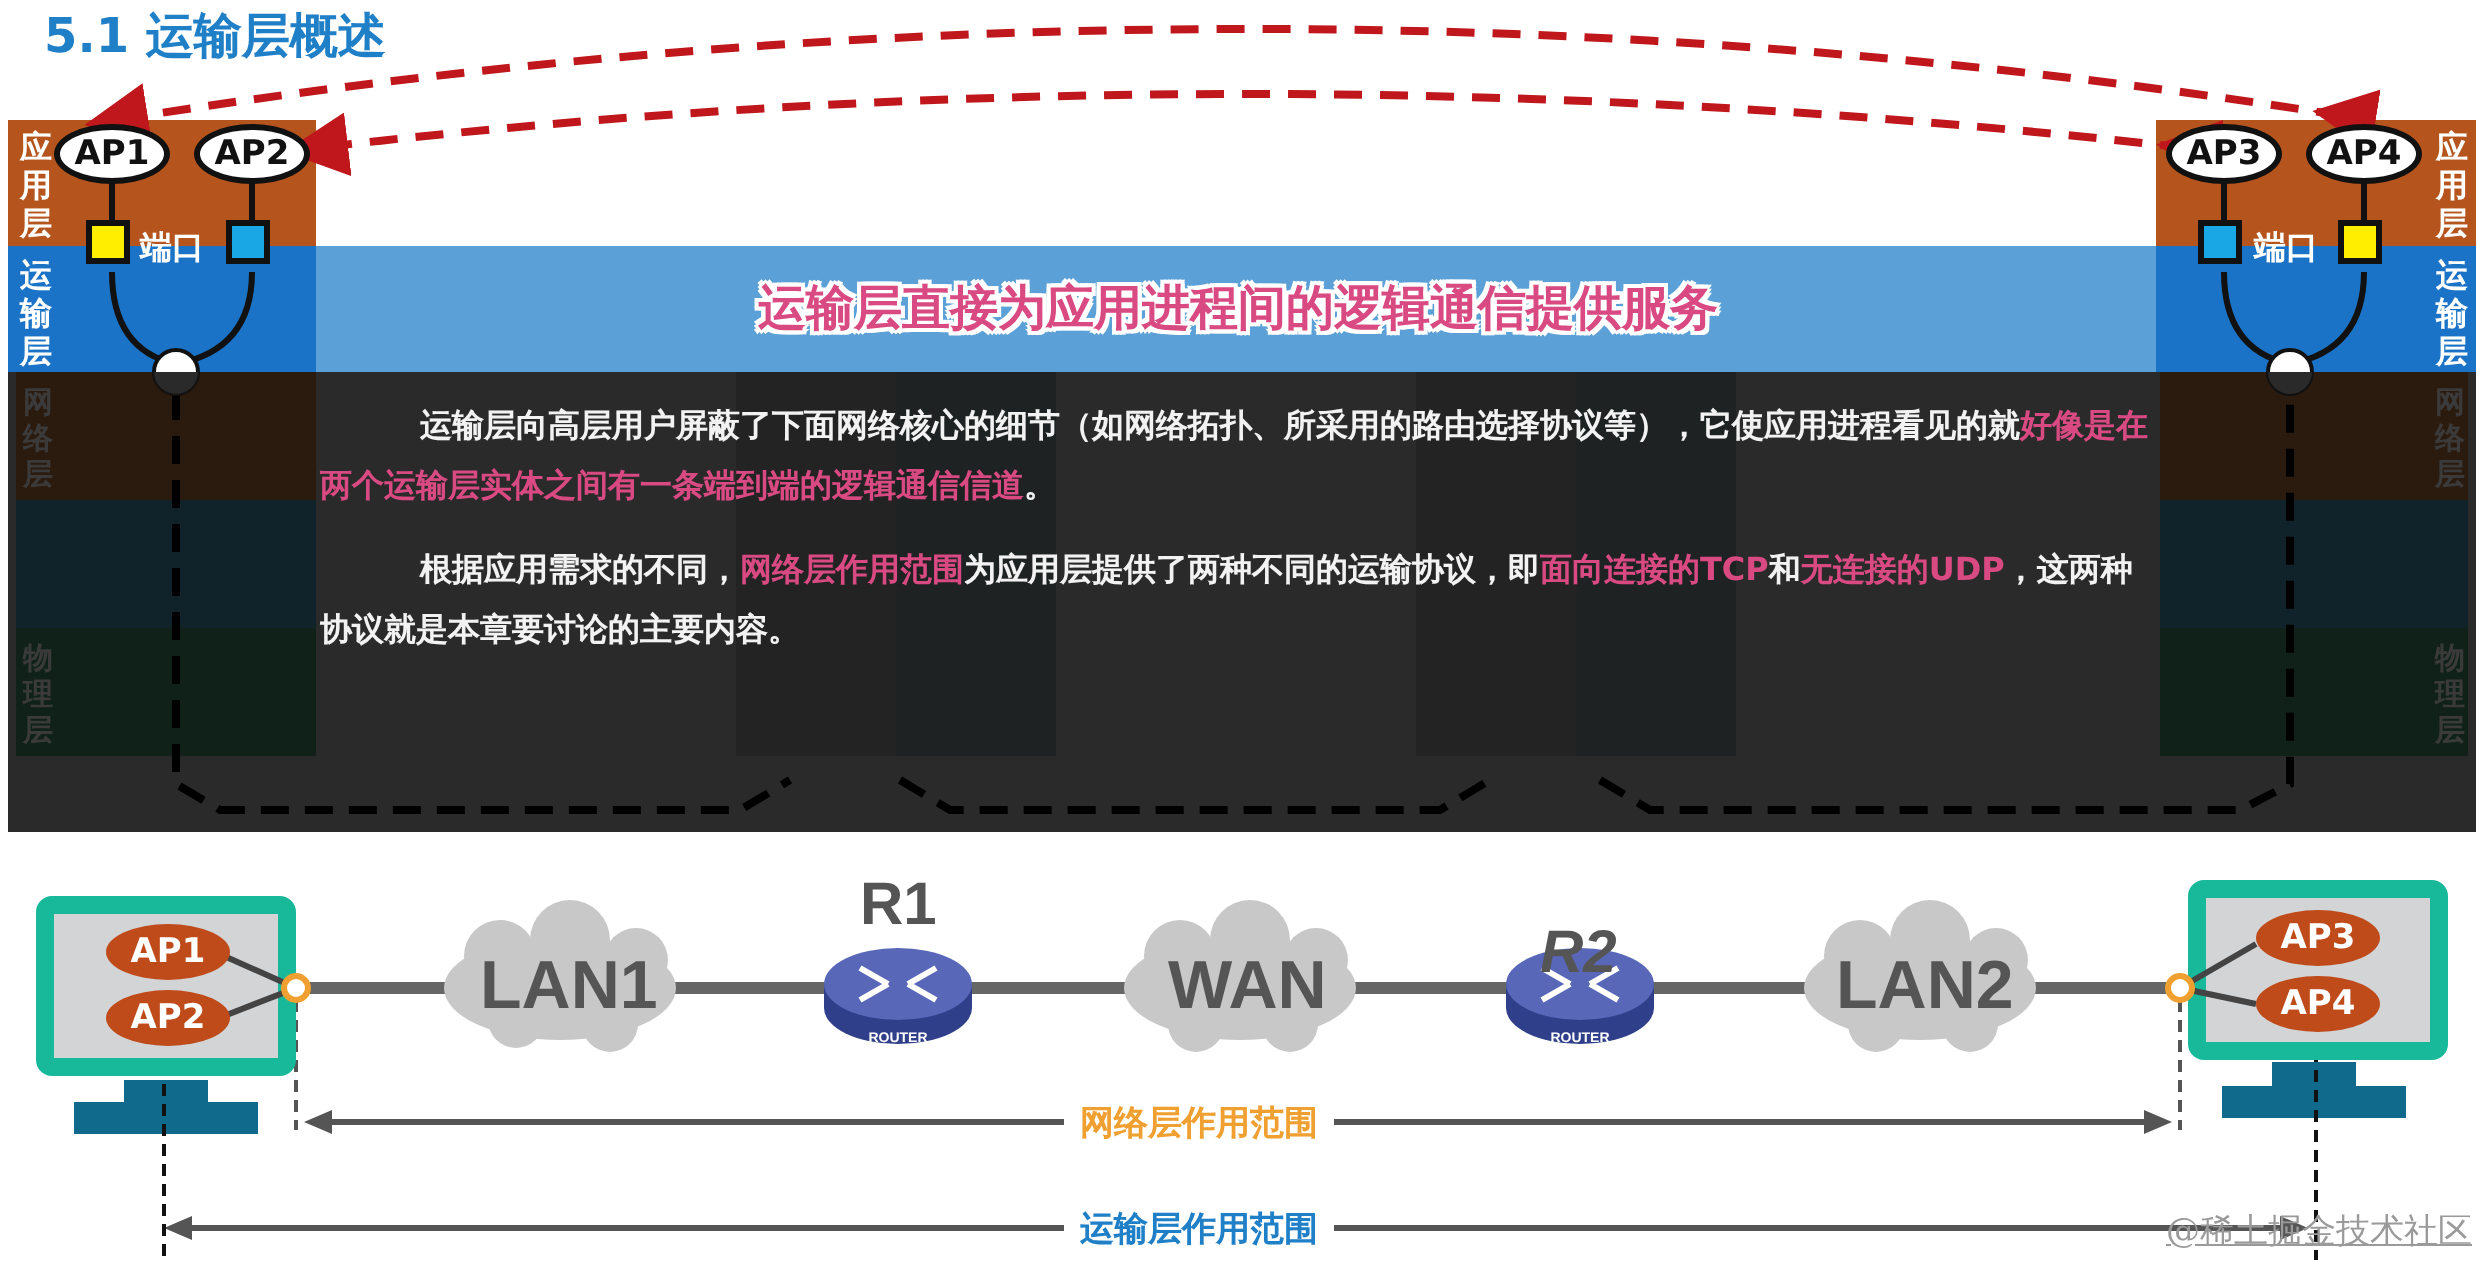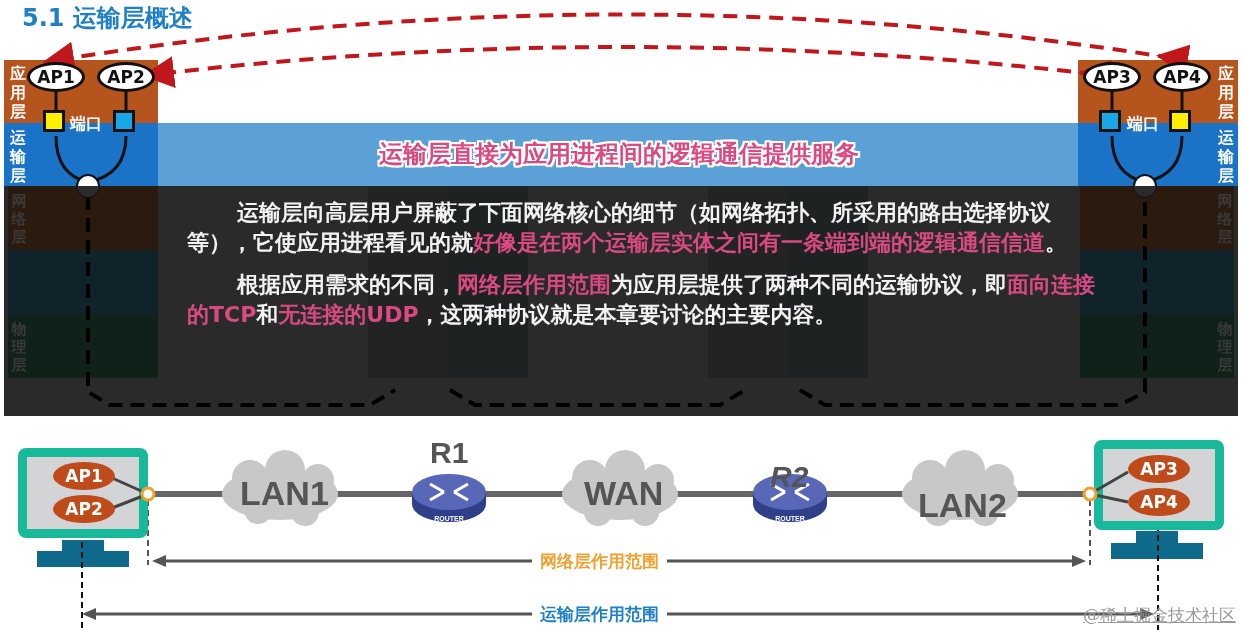--- a/index.html
+++ b/index.html
@@ -12,21 +12,21 @@
   .overlay { left: 4px; top: 186px; width: 1234px; height: 230px; background: #2a2a2a; }
   .stack-app { background: #b5541c; }
   .stack-trans { background: #1a73c6; }
   .side-label { color: #fff; font-weight: bold; font-size: 16px; line-height: 19px; width: 20px; text-align: right; }
   .ap-oval { background: #fff; border: 3px solid #111; border-radius: 50%; font-weight: bold; font-size: 17px;
              color:#111; text-align:center; width: 58px; height: 30px; line-height: 24px; }
   .port-box { width: 22px; height: 22px; border: 3px solid #111; }
   .port-label { color: #fff; font-weight: bold; font-size: 16px; }
   .headline { left: 158px; top: 138px; width: 922px; text-align: center; font-size: 24px; font-weight: bold;
               color: #d94a82; text-shadow: -2px -2px 0 #fff, 2px -2px 0 #fff, -2px 2px 0 #fff, 2px 2px 0 #fff, 0 2px 0 #fff, 0 -2px 0 #fff, 2px 0 0 #fff, -2px 0 0 #fff; letter-spacing: 0px;}
-  .para { left: 160px; width: 920px; font-size: 22px; font-weight: bold; color: #f2f2f2; line-height: 30px; margin-left: 27px; }
+  .para { left: 160px; width: 920px; font-size: 16px; font-weight: bold; color: #f2f2f2; line-height: 30px; }
   .hl { color: #d94a82; }
   .ghost-txt { color: #3a3a3a; font-weight: bold; font-size: 15px; width: 18px; line-height: 18px; text-align:center;}
   .monitor { border: 9px solid #18b99a; border-radius: 8px; background: #d3d4d6; width: 130px; height: 90px; }
   .ap-pill { background: #bf4a1a; color: #fff; font-weight: bold; font-size: 17px; border-radius: 50%;
              width: 62px; height: 28px; text-align: center; line-height: 28px; }
   .cloud-lbl { font-family: "Liberation Sans", sans-serif; font-weight: bold; font-size: 34px; color: #555; }
   .router-lbl { font-family: "Liberation Sans", sans-serif; font-weight: bold; font-size: 30px; color: #555; }
   .range-lbl { font-weight: bold; font-size: 17px; background: #fff; padding: 0 8px; }
   .watermark { right: 6px; top: 604px; font-family: "DejaVu Serif", serif; font-size: 17px; color: #9a9a9a; text-decoration: underline; }
 </style>
@@ -196,21 +196,21 @@
   <circle cx="1090" cy="494" r="6" fill="#fff" stroke="#f0a030" stroke-width="3"></circle>
 </svg>
 
 <div class="abs ap-pill" style="left:53px;top:462px;">AP1</div>
 <div class="abs ap-pill" style="left:53px;top:495px;">AP2</div>
 <div class="abs ap-pill" style="left:1128px;top:455px;">AP3</div>
 <div class="abs ap-pill" style="left:1128px;top:488px;">AP4</div>
 
 <div class="abs cloud-lbl" style="left:240px;top:474px;">LAN1</div>
 <div class="abs cloud-lbl" style="left:584px;top:474px;">WAN</div>
-<div class="abs cloud-lbl" style="left:918px;top:486px;">LAN2</div>
+<div class="abs cloud-lbl" style="left:918px;top:474px;">LAN2</div>
 
 <div class="abs router-lbl" style="left:430px;top:436px;">R1</div>
 <div class="abs router-lbl" style="left:770px;top:460px;font-style:italic;">R2</div>
 
 <div class="abs range-lbl" style="left:532px;top:550px;color:#f0a030;text-align:center;">网络层作用范围</div>
 <div class="abs range-lbl" style="left:532px;top:603px;color:#1f7fc7;">运输层作用范围</div>
 
 <div class="abs watermark">@稀土掘金技术社区</div>
 
 </body></html>

